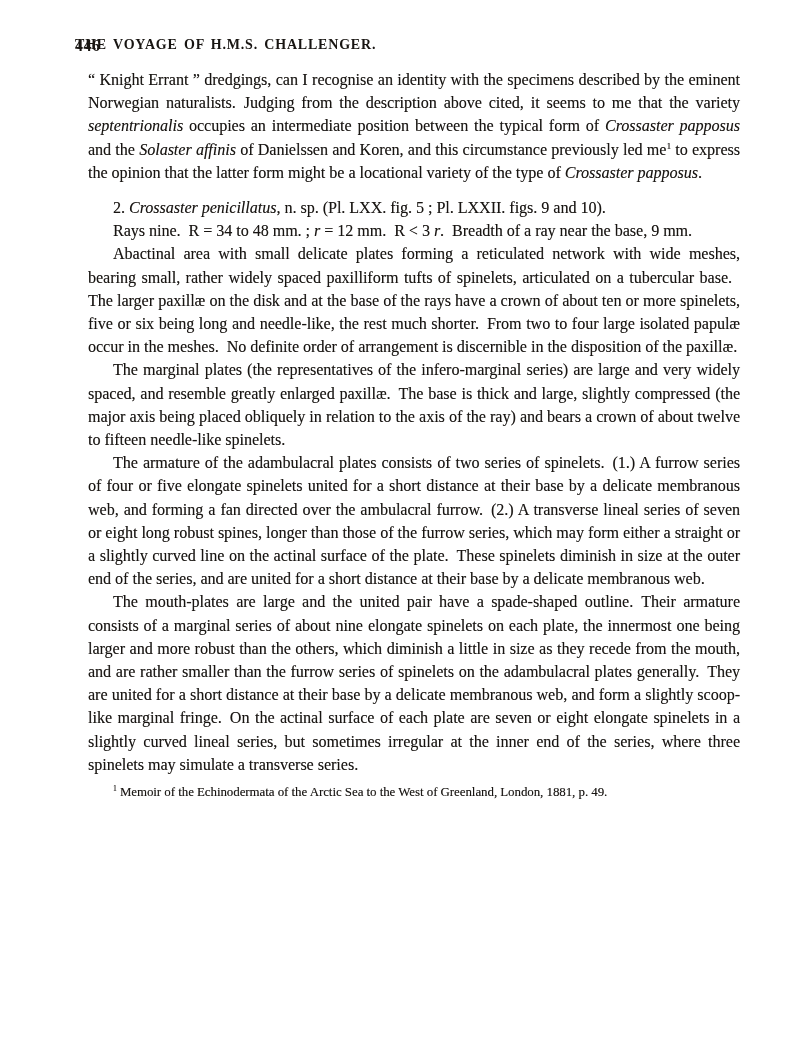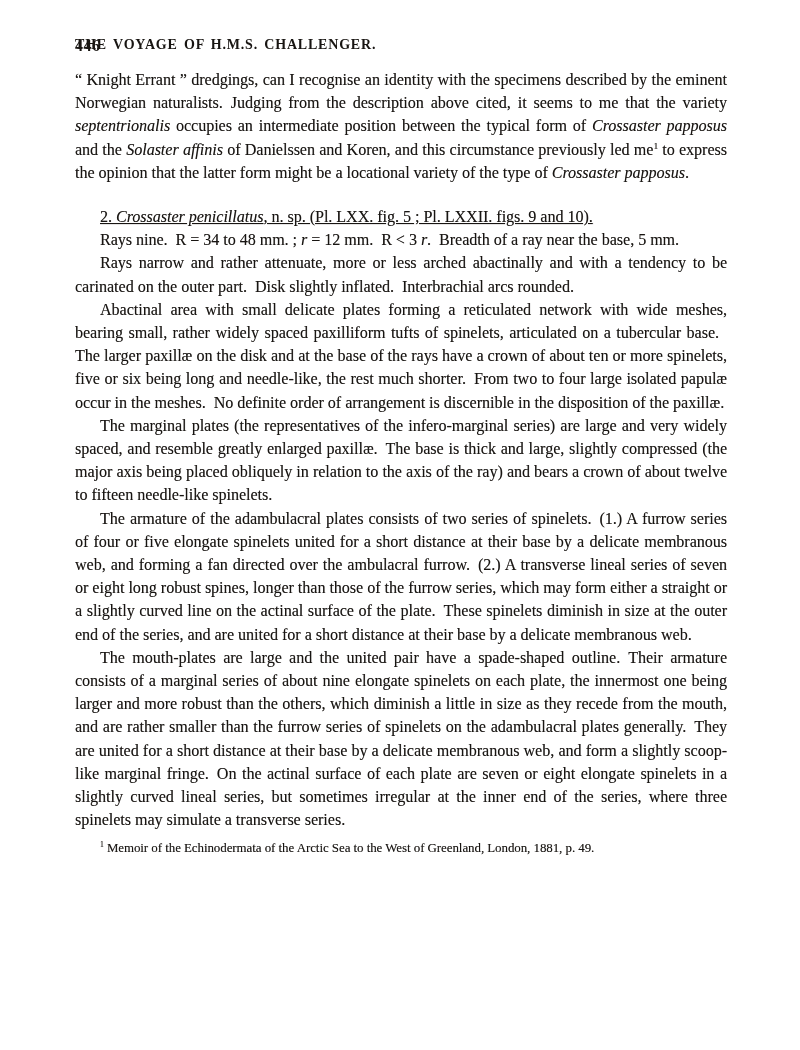--- a/index.html
+++ b/index.html
@@ -33,36 +33,35 @@
   }
   .running-title {
     font-size: 14px;
     font-weight: bold;
     letter-spacing: 0.8px;
     word-spacing: 2px;
   }
   .body-text {
     position: absolute;
     top: 68px;
-    left: 75px;
+    left: 88px;
     width: 652px;
     font-size: 16px;
     line-height: 23.2px;
     text-align: justify;
     text-shadow: 0.25px 0.25px 0 rgba(24, 21, 18, 0.45);
   }
   .para {
     margin: 0;
   }
   .para.indent {
     text-indent: 25px;
   }
   .para.space-before {
-    margin-top: 21px;
-    text-decoration: underline;
+    margin-top: 12px;
   }
   .body-text i {
     font-style: italic;
   }
   .body-text sup {
     font-size: 0.58em;
     vertical-align: super;
     line-height: 0;
   }
   .footnote {
@@ -81,23 +80,22 @@
   <header class="page-header">
     <span class="page-number">446</span>
     <div class="running-title">THE VOYAGE OF H.M.S. CHALLENGER.</div>
   </header>
 
   <main class="body-text">
     <p class="para"><span>“ Knight Errant ” dredgings, can I recognise an identity with the specimens described by the eminent Norwegian naturalists. Judging from the description above cited, it seems to me that the variety </span><i>septentrionalis</i><span> occupies an intermediate position between the typical form of </span><i>Crossaster papposus</i><span> and the </span><i>Solaster affinis</i><span> of Danielssen and Koren, and this circumstance previously led me</span><sup>1</sup><span> to express the opinion that the latter form might be a locational variety of the type of </span><i>Crossaster papposus</i><span>.</span></p>
 
     <p class="para indent space-before"><span>2. </span><i>Crossaster penicillatus</i><span>, n. sp. (Pl. LXX. fig. 5 ; Pl. LXXII. figs. 9 and 10).</span></p>
 
-    <p class="para indent"><span>Rays nine. R = 34 to 48 mm. ; </span><i>r</i><span> = 12 mm. R &lt; 3 </span><i>r</i><span>. Breadth of a ray near the base, 5 mm.</span></p>
+    <p class="para indent"><span>Rays nine. R = 34 to 48 mm. ; </span><i>r</i><span> = 12 mm. R &lt; 3 </span><i>r</i><span>. Breadth of a ray near the base, 9 mm.</span></p>
 
-    <p class="para indent"><span>Rays narrow and rather attenuate, more or less arched abactinally and with a tendency to be carinated on the outer part. Disk slightly inflated. Interbrachial arcs rounded.</span></p>
 
     <p class="para indent"><span>Abactinal area with small delicate plates forming a reticulated network with wide meshes, bearing small, rather widely spaced paxilliform tufts of spinelets, articulated on a tubercular base. The larger paxillæ on the disk and at the base of the rays have a crown of about ten or more spinelets, five or six being long and needle-like, the rest much shorter. From two to four large isolated papulæ occur in the meshes. No definite order of arrangement is discernible in the disposition of the paxillæ.</span></p>
 
     <p class="para indent"><span>The marginal plates (the representatives of the infero-marginal series) are large and very widely spaced, and resemble greatly enlarged paxillæ. The base is thick and large, slightly compressed (the major axis being placed obliquely in relation to the axis of the ray) and bears a crown of about twelve to fifteen needle-like spinelets.</span></p>
 
     <p class="para indent"><span>The armature of the adambulacral plates consists of two series of spinelets. (1.) A furrow series of four or five elongate spinelets united for a short distance at their base by a delicate membranous web, and forming a fan directed over the ambulacral furrow. (2.) A transverse lineal series of seven or eight long robust spines, longer than those of the furrow series, which may form either a straight or a slightly curved line on the actinal surface of the plate. These spinelets diminish in size at the outer end of the series, and are united for a short distance at their base by a delicate membranous web.</span></p>
 
     <p class="para indent"><span>The mouth-plates are large and the united pair have a spade-shaped outline. Their armature consists of a marginal series of about nine elongate spinelets on each plate, the innermost one being larger and more robust than the others, which diminish a little in size as they recede from the mouth, and are rather smaller than the furrow series of spinelets on the adambulacral plates generally. They are united for a short distance at their base by a delicate membranous web, and form a slightly scoop-like marginal fringe. On the actinal surface of each plate are seven or eight elongate spinelets in a slightly curved lineal series, but sometimes irregular at the inner end of the series, where three spinelets may simulate a transverse series.</span></p>
 
     <p class="footnote"><sup>1</sup><span> Memoir of the Echinodermata of the Arctic Sea to the West of Greenland, London, 1881, p. 49.</span></p>

